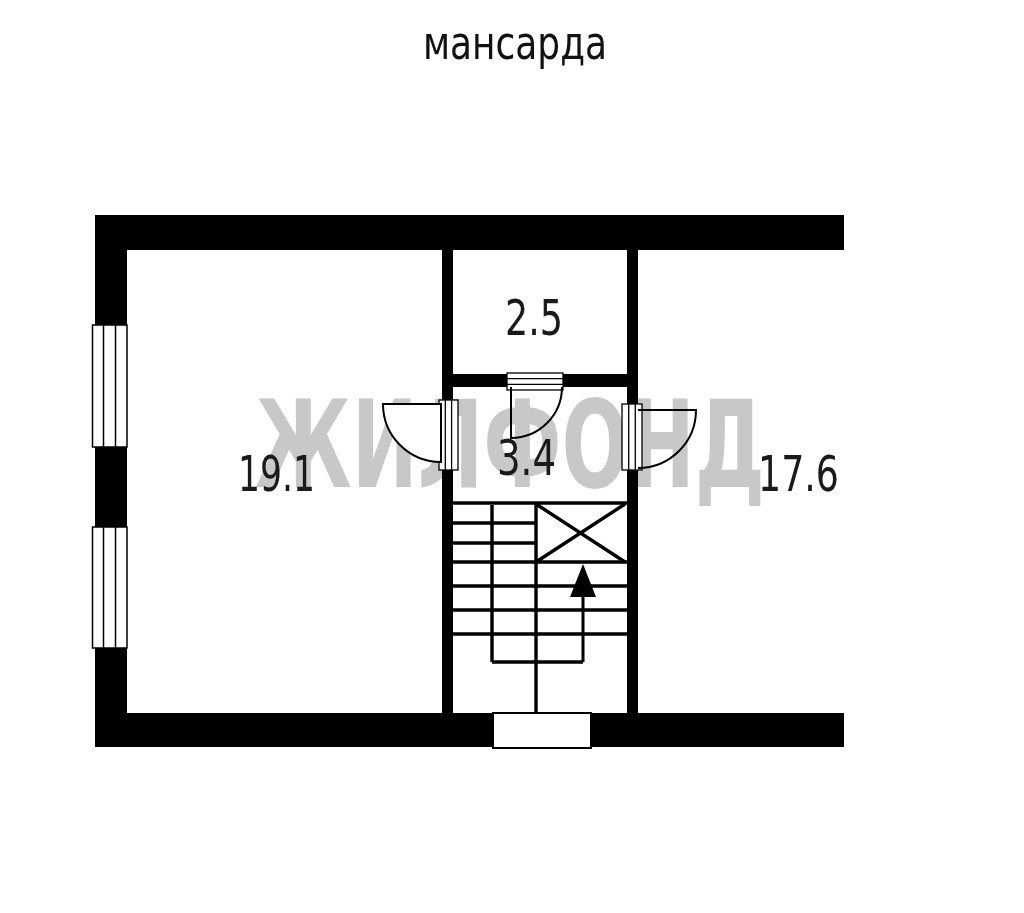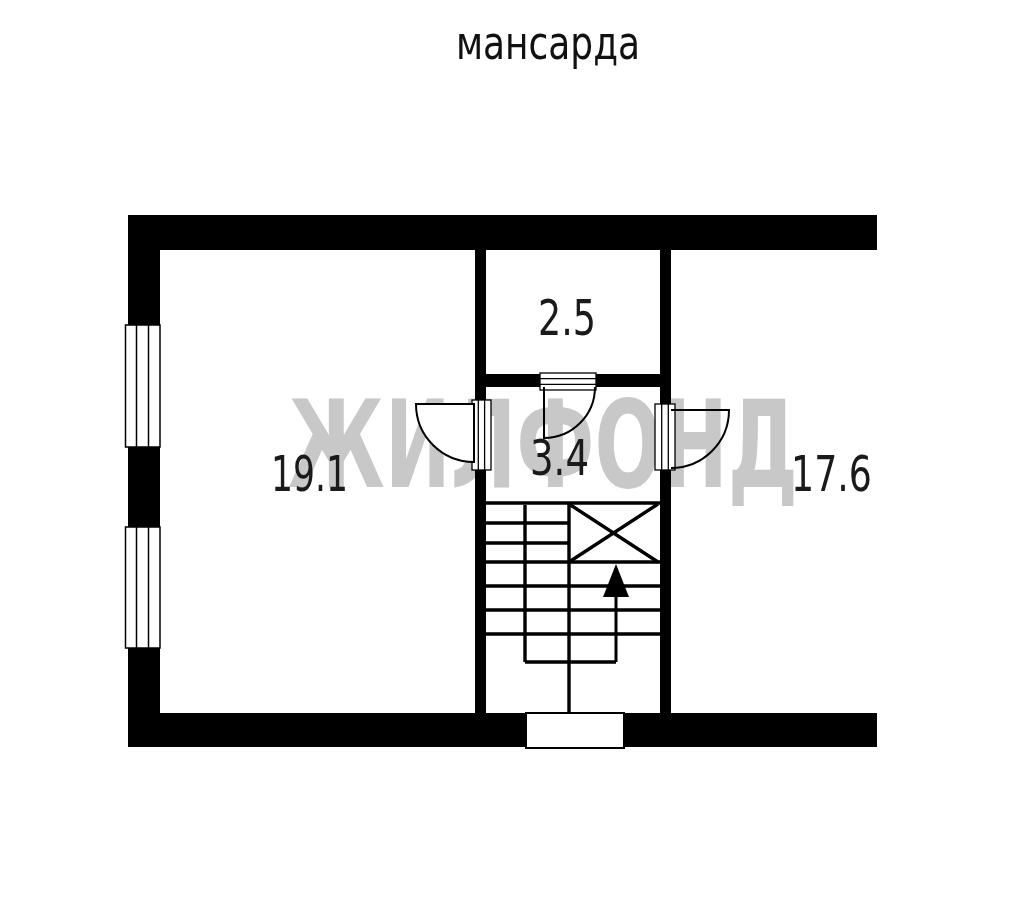--- a/index.html
+++ b/index.html
@@ -7,21 +7,20 @@
     padding: 0;
     background: #ffffff;
   }
   .canvas {
     position: relative;
     width: 844px;
     height: 913px;
     background: #ffffff;
     overflow: hidden;
     font-family: "DejaVu Sans", sans-serif;
-    margin-left: 33px;
   }
   svg text {
     font-family: "DejaVu Sans", sans-serif;
   }
   .title-text {
     font-size: 46px;
     fill: #111111;
   }
   .watermark-text {
     font-size: 121px;

